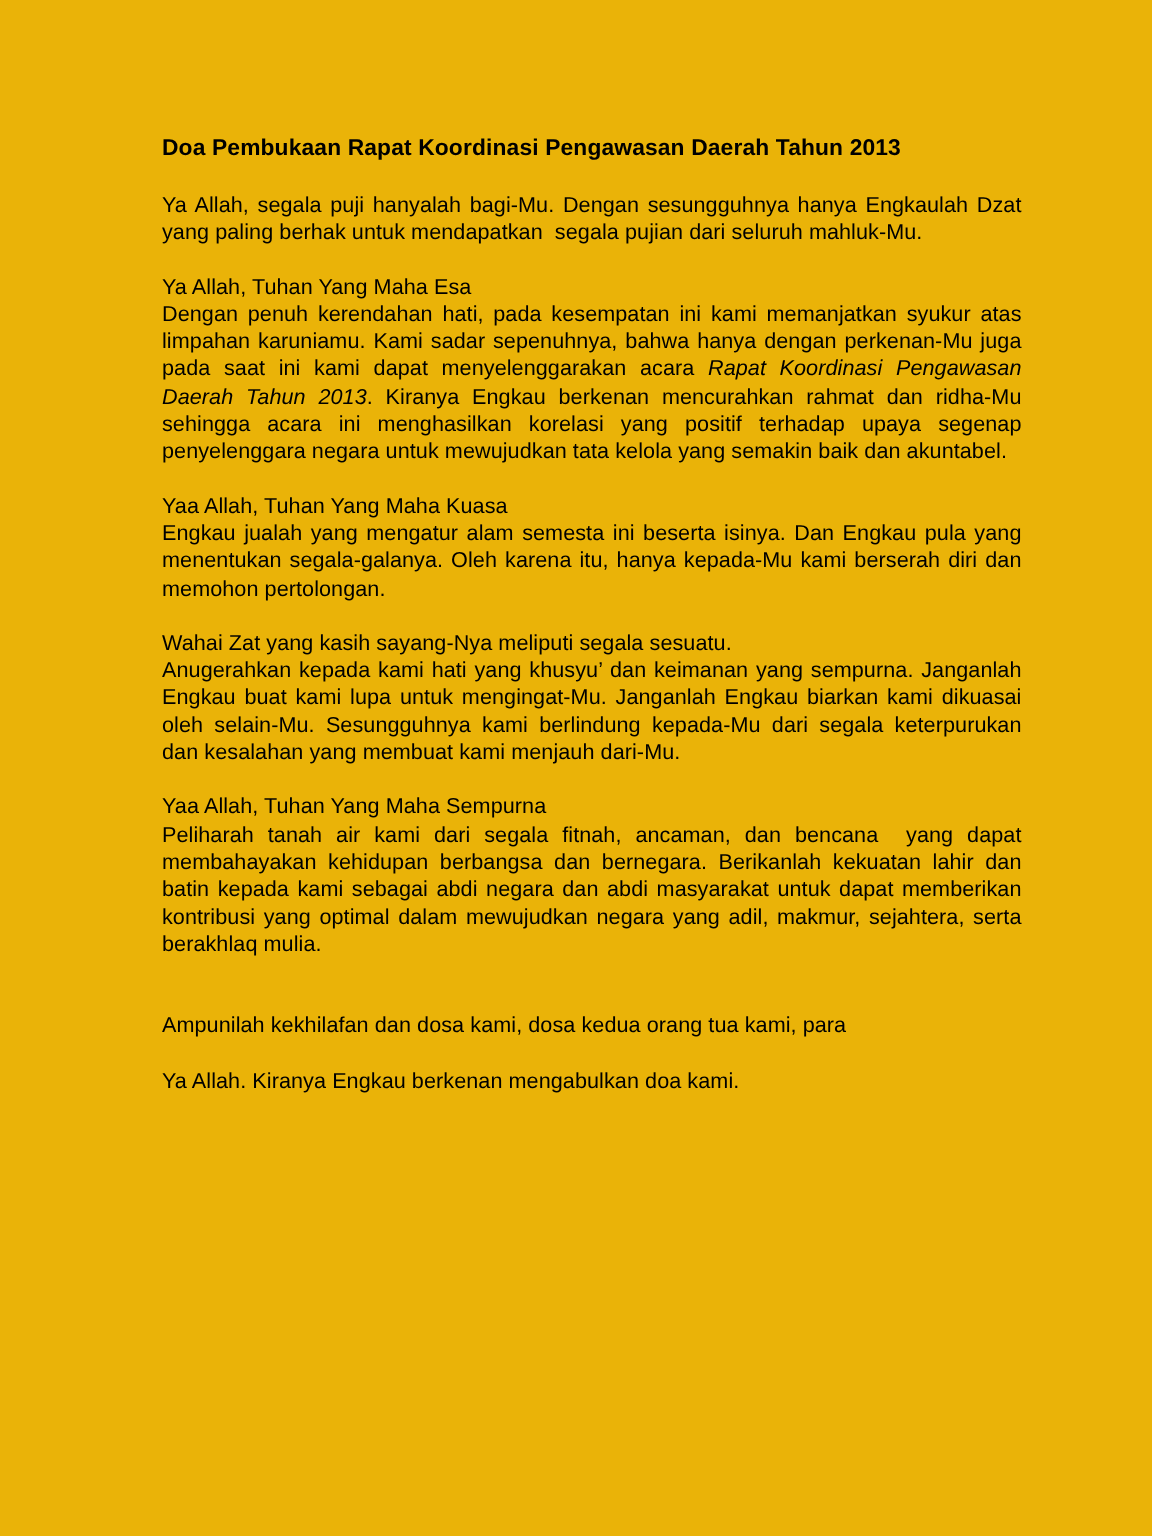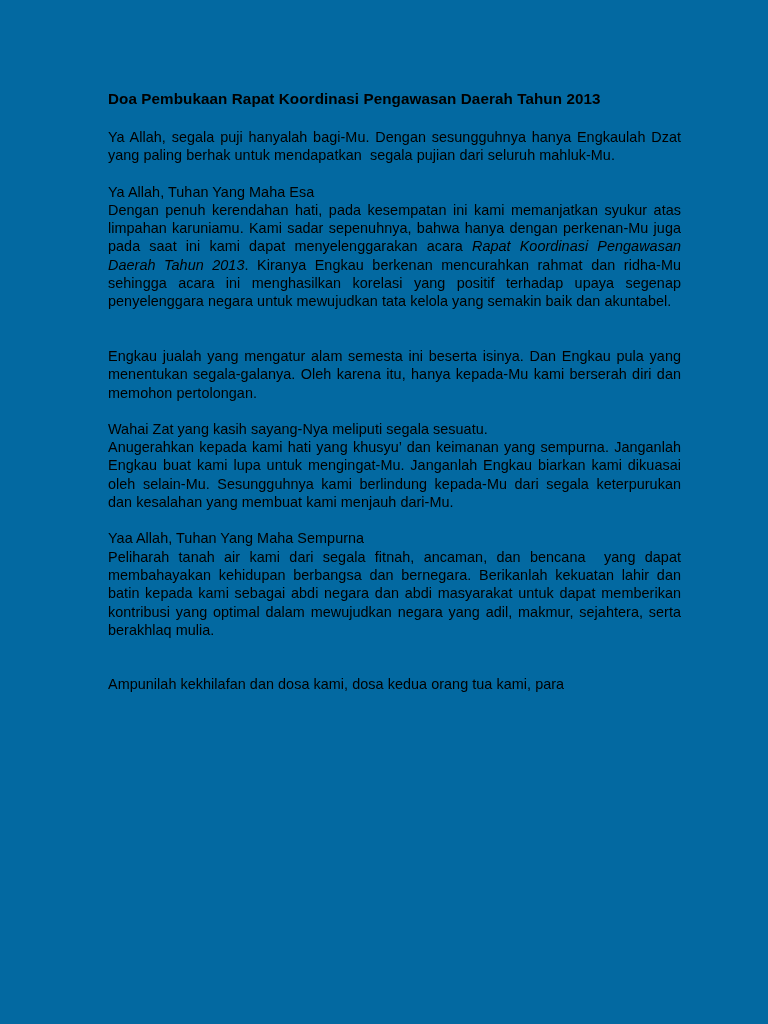--- a/index.html
+++ b/index.html
@@ -11,21 +11,21 @@
     width: 768px;
     height: 1024px;
     font-family: "Liberation Sans", sans-serif;
     color: #000000;
     -webkit-font-smoothing: none;
   }
   .page {
     position: relative;
     width: 768px;
     height: 1024px;
-    background: #0369a1;
+    background: #eab308;
     box-sizing: border-box;
   }
   .doc-body {
     position: absolute;
     left: 108px;
     top: 88px;
     width: 573px;
   }
   .doc-title {
     font-size: 15.2px;
@@ -64,22 +64,22 @@
 
 <div class="page">
   <div class="doc-body">
 
     <h1 class="doc-title">Doa Pembukaan Rapat Koordinasi Pengawasan Daerah Tahun 2013</h1>
 
     <p class="para">Ya Allah, segala puji hanyalah bagi-Mu. Dengan sesungguhnya hanya Engkaulah Dzat yang paling berhak untuk mendapatkan  segala pujian dari seluruh mahluk-Mu.</p>
 
     <p class="para"><span class="invocation">Ya Allah, Tuhan Yang Maha Esa</span><br><span>Dengan penuh kerendahan hati, pada kesempatan ini kami memanjatkan syukur atas limpahan karuniamu. Kami sadar sepenuhnya, bahwa hanya dengan perkenan-Mu juga pada saat ini kami dapat menyelenggarakan acara </span><em>Rapat Koordinasi Pengawasan Daerah Tahun 2013</em><span>. Kiranya Engkau berkenan mencurahkan rahmat dan ridha-Mu sehingga acara ini menghasilkan korelasi yang positif terhadap upaya segenap penyelenggara negara untuk mewujudkan tata kelola yang semakin baik dan akuntabel.</span></p>
 
-    <p class="para"><br><span>Engkau jualah yang mengatur alam semesta ini beserta isinya. Dan Engkau pula yang menentukan segala-galanya. Oleh karena itu, hanya kepada-Mu kami berserah diri dan memohon pertolongan.</span></p>
+    <p class="para"><span class="invocation">Yaa Allah, Tuhan Yang Maha Kuasa</span><br><span>Engkau jualah yang mengatur alam semesta ini beserta isinya. Dan Engkau pula yang menentukan segala-galanya. Oleh karena itu, hanya kepada-Mu kami berserah diri dan memohon pertolongan.</span></p>
 
     <p class="para"><span class="invocation">Wahai Zat yang kasih sayang-Nya meliputi segala sesuatu.</span><br><span>Anugerahkan kepada kami hati yang khusyu’ dan keimanan yang sempurna. Janganlah Engkau buat kami lupa untuk mengingat-Mu. Janganlah Engkau biarkan kami dikuasai oleh selain-Mu. Sesungguhnya kami berlindung kepada-Mu dari segala keterpurukan dan kesalahan yang membuat kami menjauh dari-Mu.</span></p>
 
     <p class="para"><span class="invocation">Yaa Allah, Tuhan Yang Maha Sempurna</span><br><span>Peliharah tanah air kami dari segala fitnah, ancaman, dan bencana  yang dapat membahayakan kehidupan berbangsa dan bernegara. Berikanlah kekuatan lahir dan batin kepada kami sebagai abdi negara dan abdi masyarakat untuk dapat memberikan kontribusi yang optimal dalam mewujudkan negara yang adil, makmur, sejahtera, serta berakhlaq mulia.</span></p>
 
-    <p class="para nojust"><br><span>Ampunilah kekhilafan dan dosa kami, dosa kedua orang tua kami, para</span><br><br></p>
+    <p class="para nojust"><br><span>Ampunilah kekhilafan dan dosa kami, dosa kedua orang tua kami, para</span><br><br><span>Ya Allah. Kiranya Engkau berkenan mengabulkan doa kami.</span></p>
 
   </div>
 </div>
 
 </body></html>

